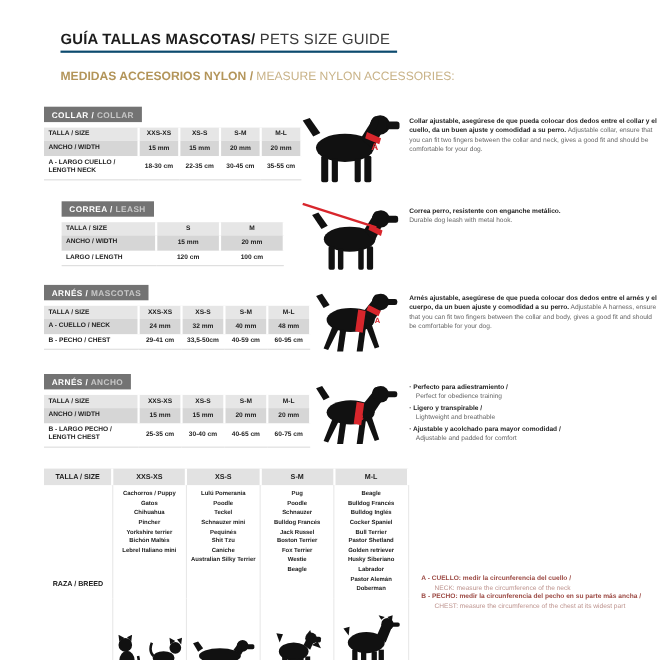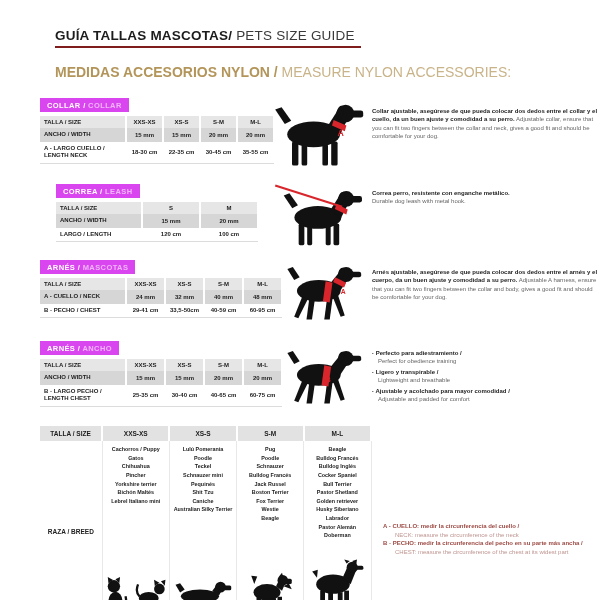--- a/index.html
+++ b/index.html
@@ -1,31 +1,31 @@
 <!DOCTYPE html>
 <html><head>
 <meta charset="utf-8">
 <style>
   * { margin:0; padding:0; box-sizing:border-box; }
   body { background:#fff; font-family:"Liberation Sans", sans-serif; }
   .page { position:relative; width:600px; height:600px; background:#fff; overflow:hidden; }
 
   
   .title { position:absolute; left:55px; top:28px; display:inline-block;
-           border-bottom:2px solid #7f1d1d; padding-bottom:3px; padding-right:6px;
+           border-bottom:2px solid #0c4a6e; padding-bottom:3px; padding-right:6px;
            font-size:13.5px; letter-spacing:.2px; white-space:nowrap; }
   .title .es { font-weight:700; color:#1c1c1c; }
   .title .en { font-weight:400; color:#3a3a3a; }
-  .subtitle { position:absolute; left:55px; top:64px; font-size:14px; white-space:nowrap; }
+  .subtitle { position:absolute; left:55px; top:64px; font-size:11px; white-space:nowrap; }
   .subtitle .es { font-weight:700; color:#b3955a; }
   .subtitle .en { font-weight:400; color:#c9b388; }
 
   
   .section { position:absolute; }
-  .badge { display:inline-block; background:#d946ef; padding:3px 7px 2px 7px;
+  .badge { display:inline-block; background:#737373; padding:3px 7px 2px 7px;
            font-size:7.5px; font-weight:700; letter-spacing:.4px; }
   .badge .b-es { color:#fff; }
   .badge .b-en { color:rgba(255,255,255,.6); }
 
   
   table { border-collapse:collapse; table-layout:fixed; margin-top:4px; }
   .sztable th, .sztable td { font-size:6px; text-align:center; padding:3px 1px; color:#1c1c1c; }
   .sztable thead th { background:#e6e6e6; font-weight:700; border-right:2px solid #fff; }
   .sztable thead th:first-child, .sztable td.lbl { text-align:left; padding-left:4px; }
   .sztable td.lbl { font-weight:700; line-height:1.25; }

